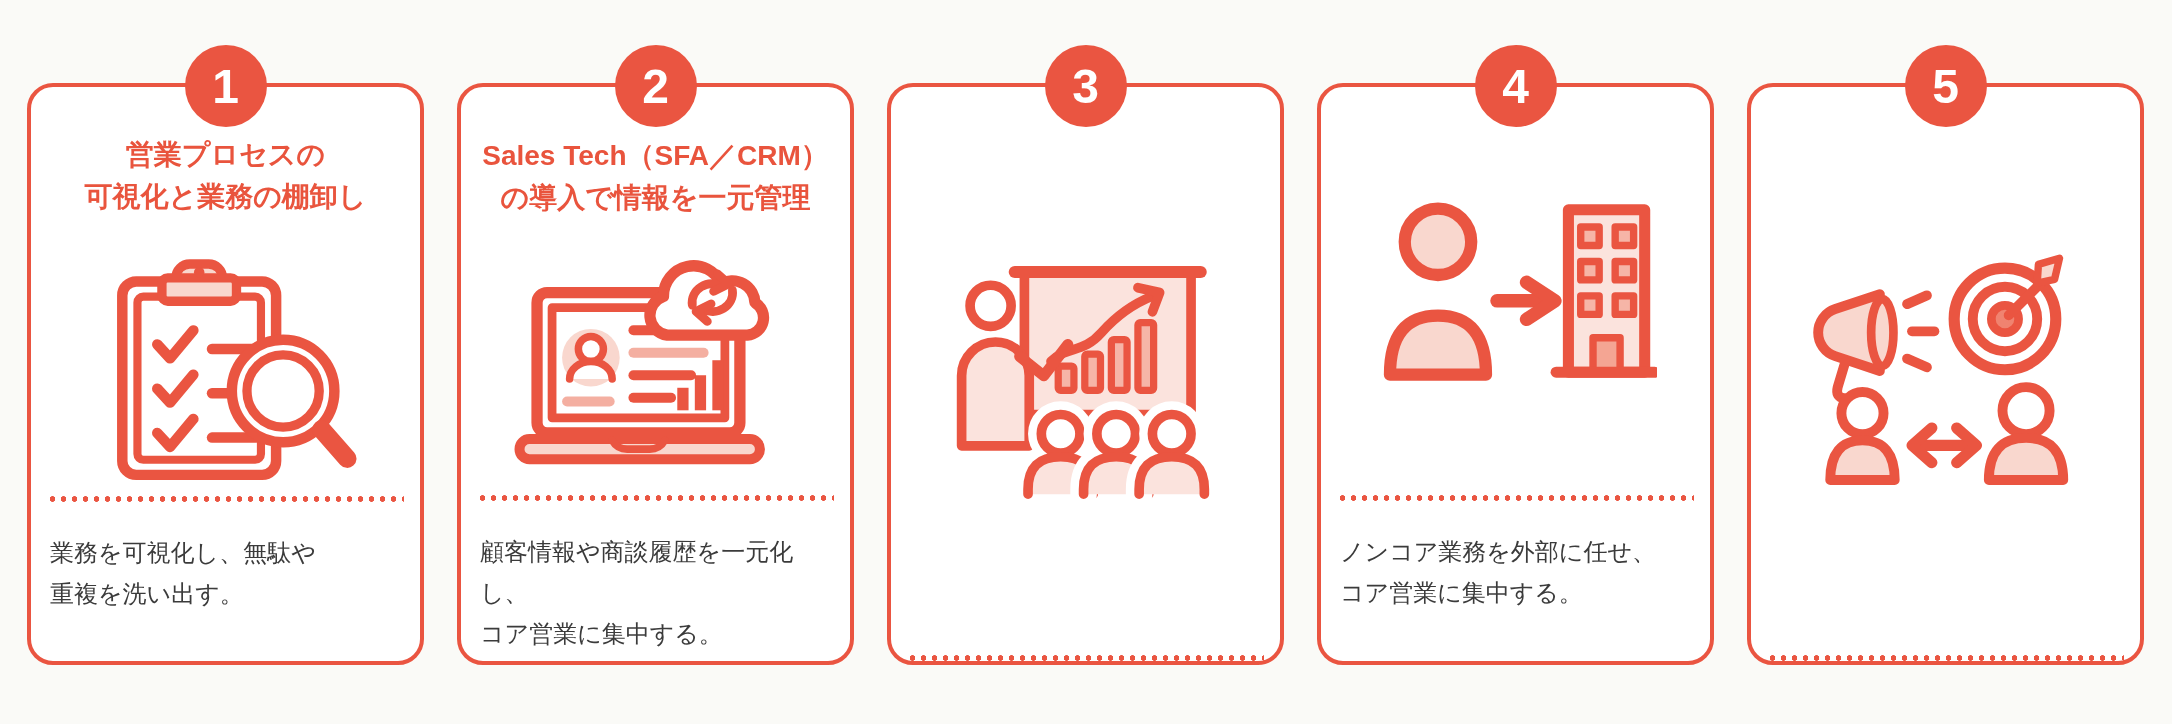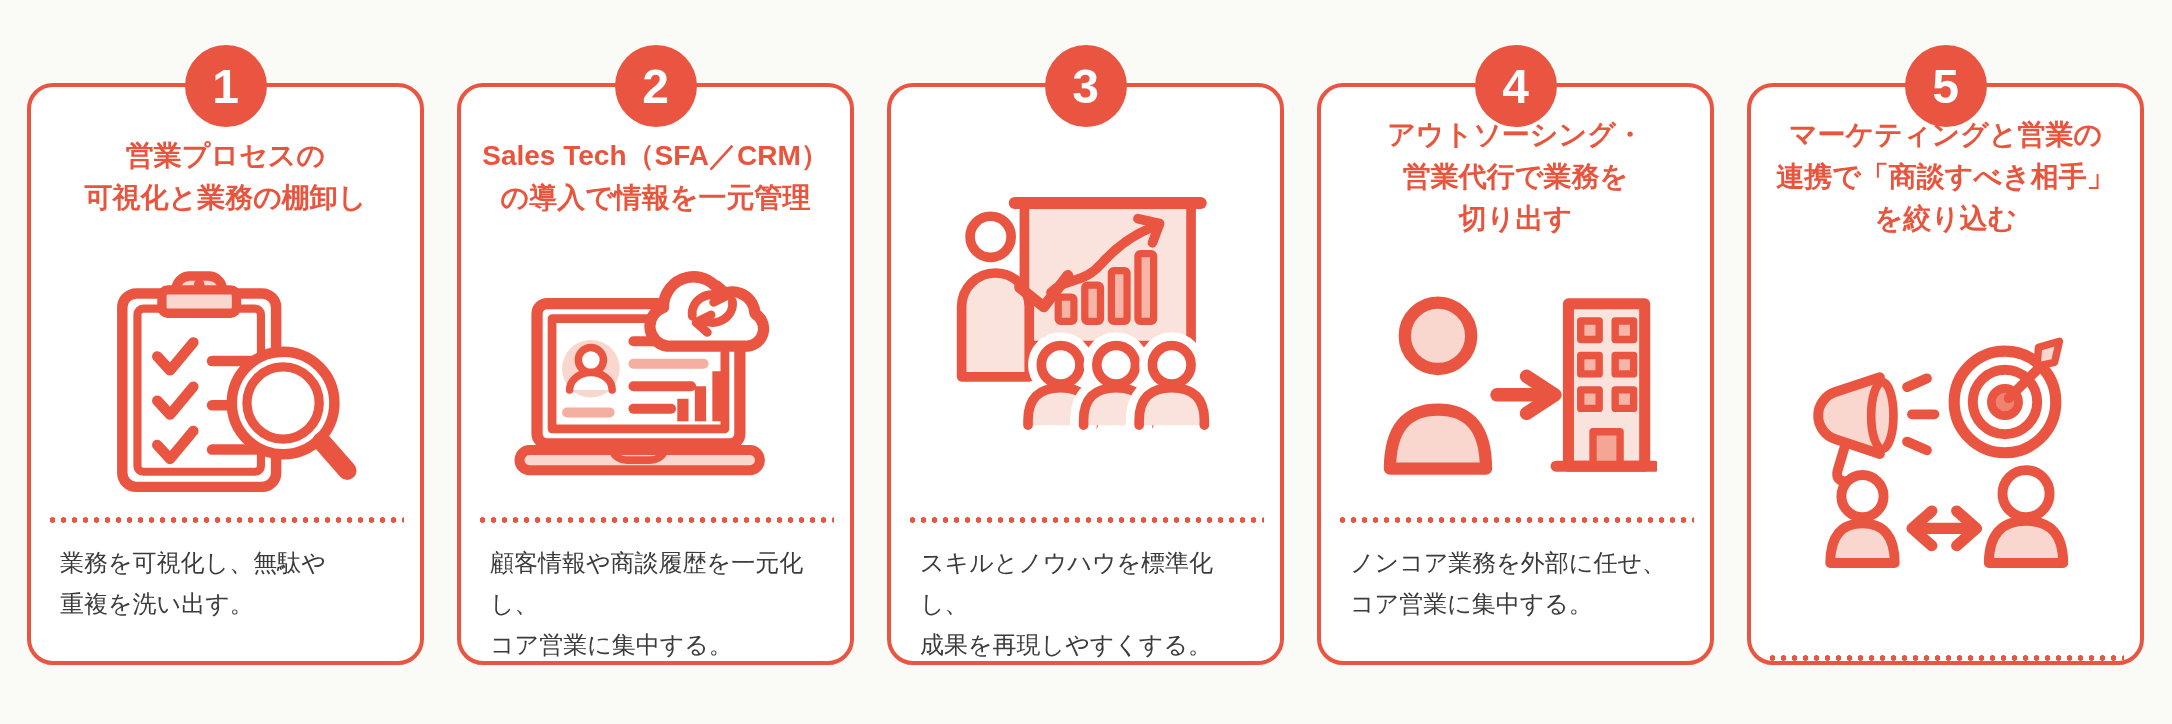--- a/index.html
+++ b/index.html
@@ -44,21 +44,21 @@
     flex:1;display:flex;align-items:center;justify-content:center;
   }
   .divider{
     height:6px;margin:0 16px;
     background-image:radial-gradient(circle,#EA5541 2.6px,transparent 3px);
     background-size:11px 6px;
     background-repeat:repeat-x;
     background-position:left center;
   }
   .desc{
-    margin:0;padding:20px 29px 0;height:118px;
+    margin:11px;padding:20px 8px 0;height:118px;
     color:#3B3B3B;font-size:24px;line-height:1.7;
     white-space:pre-line;
   }
   svg{display:block;}
 </style>
 </head>
 <body>
 
 <div class="row">
 
@@ -175,32 +175,25 @@
           <circle cx="140" cy="158" r="16" fill="#FFFFFF" stroke-width="8"></circle>
           <path d="M113 208 v-4 q0 -27 27 -27 q27 0 27 27 v4" fill="#FBE3DD" stroke-width="8"></path>
           <circle cx="186" cy="158" r="16" stroke="#FFFFFF" stroke-width="22"></circle>
           <path d="M159 208 v-4 q0 -27 27 -27 q27 0 27 27 v4" stroke="#FFFFFF" stroke-width="22"></path>
           <circle cx="186" cy="158" r="16" fill="#FFFFFF" stroke-width="8"></circle>
           <path d="M159 208 v-4 q0 -27 27 -27 q27 0 27 27 v4" fill="#FBE3DD" stroke-width="8"></path>
         </g>
       </svg>
     </div>
     <div class="divider"></div>
-    <p class="desc">スキルとノウハウを標準化し、
-成果を再現しやすくする。</p>
   </section>
 
   <section class="card">
     <div class="badge">
       <span>4</span>
-    </div>
-    <div class="title-box">
-      <h2 class="title-text">アウトソーシング・
-営業代行で業務を
-切り出す</h2>
     </div>
     <div class="icon-area">
       <svg viewBox="0 0 230 180" width="283" height="222" fill="none" stroke="#EA5541" stroke-linecap="round" stroke-linejoin="round">
         <g>
           <circle cx="52" cy="50" r="27" fill="#F9D7CE" stroke-width="10"></circle>
           <path d="M13 158 q0 -48 39 -48 q39 0 39 48 Z" fill="#F9D7CE" stroke-width="10"></path>
         </g>
         <g>
           <path d="M100 98 h32" stroke-width="11"></path>
           <path d="M124 83 L147 98 L124 113" stroke-width="11"></path>
@@ -220,25 +213,20 @@
     </div>
     <div class="divider"></div>
     <p class="desc">ノンコア業務を外部に任せ、
 コア営業に集中する。</p>
   </section>
 
   <section class="card">
     <div class="badge">
       <span>5</span>
     </div>
-    <div class="title-box">
-      <h2 class="title-text">マーケティングと営業の
-連携で「商談すべき相手」
-を絞り込む</h2>
-    </div>
     <div class="icon-area">
       <svg viewBox="0 0 230 200" width="285" height="248" fill="none" stroke="#EA5541" stroke-linecap="round" stroke-linejoin="round">
         <g>
           <path d="M62 38 L62 100 L26 88 a20 20 0 0 1 0 -38 Z" fill="#F9D7CE" stroke-width="8"></path>
           <ellipse cx="64" cy="69" rx="9" ry="27" fill="#F9D7CE" stroke-width="7"></ellipse>
           <path d="M34 93 l-6 20 q-2 8 5 9 l7 1" stroke-width="8"></path>
           <path d="M84 46 l16 -7" stroke-width="8"></path>
           <path d="M88 68 h18" stroke-width="8"></path>
           <path d="M84 90 l16 7" stroke-width="8"></path>
         </g>

